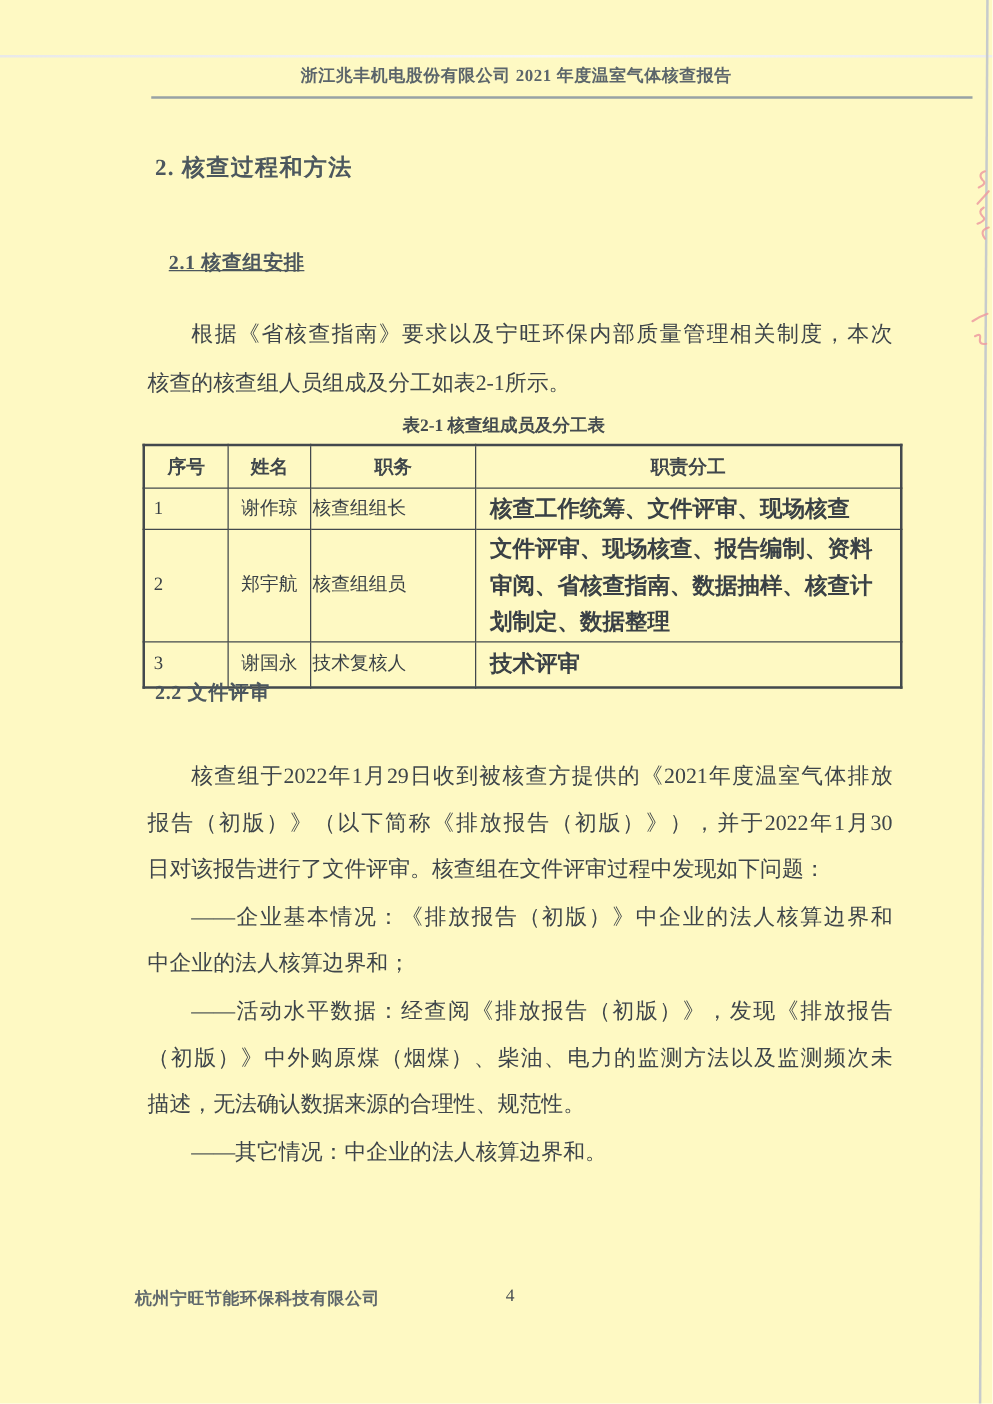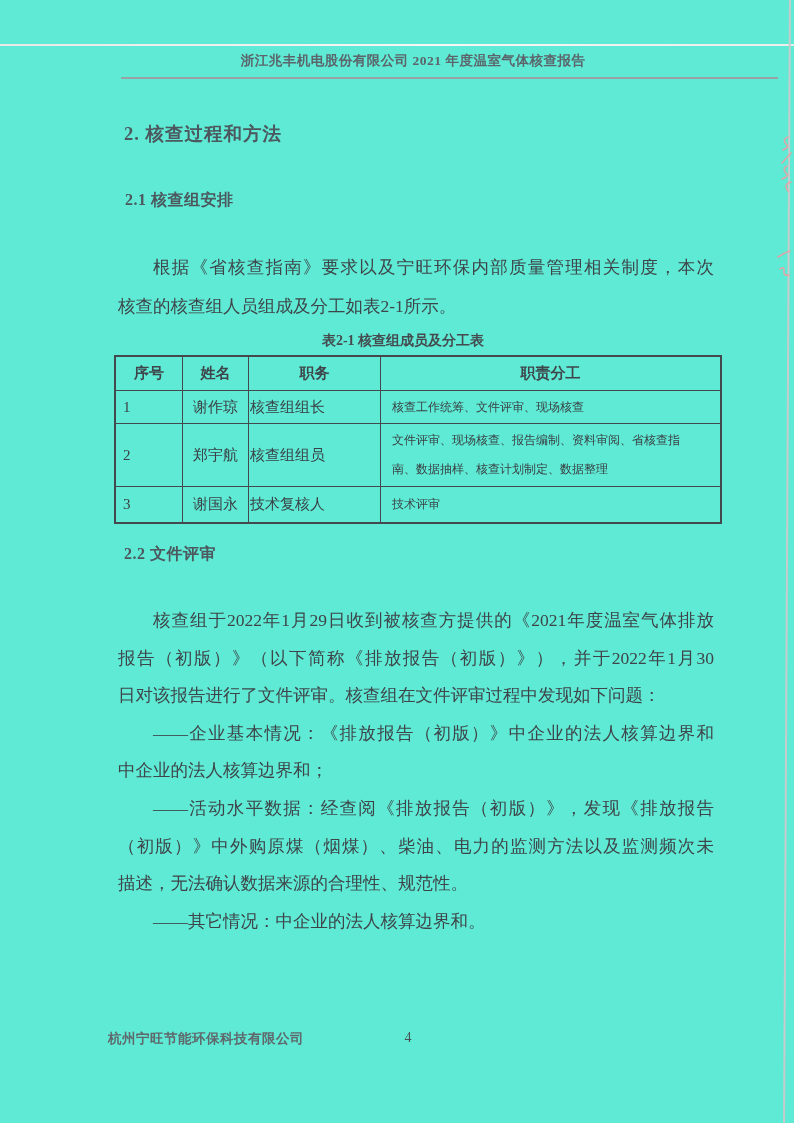--- a/index.html
+++ b/index.html
@@ -1,26 +1,26 @@
 <!DOCTYPE html>
 <html><head>
 <meta charset="utf-8">
 <style>
   html,body{margin:0;padding:0;background:#ffffff;}
   .page{
-    position:relative;width:794px;height:1123px;background:#5eead4;overflow:hidden;
+    position:relative;width:794px;height:1123px;background:#fef9c3;overflow:hidden;
     font-family:"Liberation Serif","DejaVu Serif",serif;color:#3e454a;
   }
   .scan-streak{position:absolute;left:0;top:44px;width:794px;height:1.5px;
     background:linear-gradient(90deg,#e9e9e9 0%,#f7f7f7 55%,#ededed 100%);}
   .header-title{position:absolute;left:113px;top:52px;width:600px;text-align:center;
     font-size:13.5px;font-weight:bold;color:#5b656b;letter-spacing:.5px;}
   .header-rule{position:absolute;left:121px;top:77px;width:657px;height:1.6px;background:#98a2a5;}
   .h2{position:absolute;left:124px;top:121px;font-size:18.5px;font-weight:bold;color:#4c575e;letter-spacing:1px;margin:0;}
-  .h21{position:absolute;left:124px;top:189px;font-size:16px;font-weight:bold;color:#4c575e;letter-spacing:.5px;margin:1px;}
+  .h21{position:absolute;left:124px;top:189px;font-size:16px;font-weight:bold;color:#4c575e;letter-spacing:.5px;margin:11px;text-decoration:underline;}
   .h22{position:absolute;left:124px;top:544px;font-size:16px;font-weight:bold;color:#4c575e;letter-spacing:.5px;margin:0;}
   .para{position:absolute;left:118px;width:596px;font-size:17.5px;line-height:38px;color:#3e454a;}
   .para-team{top:248px;}
   .body-text{top:602px;line-height:37.6px;}
   .line{text-align:justify;text-align-last:justify;height:37.6px;overflow:visible;}
   .para-team .line{height:38.5px;}
   .line.indent{padding-left:35px;}
   .line.last{text-align-last:auto;}
   .table-caption{position:absolute;left:103px;top:332px;width:600px;text-align:center;
     font-size:14px;font-weight:bold;color:#454c50;}
@@ -29,21 +29,21 @@
   .team-table th,.team-table td{border:1.6px solid #43494d;vertical-align:middle;}
   .team-table th{font-size:15px;font-weight:bold;text-align:center;height:31px;color:#3f464b;}
   .team-table th:nth-child(1),.team-table td:nth-child(1){width:64px;}
   .team-table th:nth-child(2),.team-table td:nth-child(2){width:63px;}
   .team-table th:nth-child(3),.team-table td:nth-child(3){width:129px;}
   .team-table th:nth-child(4),.team-table td:nth-child(4){width:337px;}
   .team-table td{font-size:15px;line-height:29px;}
   .team-table td:nth-child(1){padding-left:7px;}
   .team-table td:nth-child(2){text-align:center;}
   .team-table td:nth-child(3){}
-  .team-table td:nth-child(4){padding-left:11px;padding-right:20px;font-size:12px;}
+  .team-table td:nth-child(4){padding-left:11px;padding-right:20px;font-size:18px;font-weight:bold;}
   .team-table tbody tr:nth-child(1){height:33px;}
   .team-table tbody tr:nth-child(2){height:63px;}
   .team-table tbody tr:nth-child(3){height:36px;}
   .footer-company{position:absolute;left:108px;top:1030px;font-size:13.5px;font-weight:bold;
     color:#5f686c;letter-spacing:.5px;}
   .page-num{position:absolute;left:113px;top:1030px;width:590px;text-align:center;
     font-size:14px;color:#4a5054;}
   .edge-line{position:absolute;left:786px;top:-4px;width:1.6px;height:1134px;
     background:#c7cbcc;transform:rotate(0.3deg);}
   .margin-mark{position:absolute;opacity:.85;}

